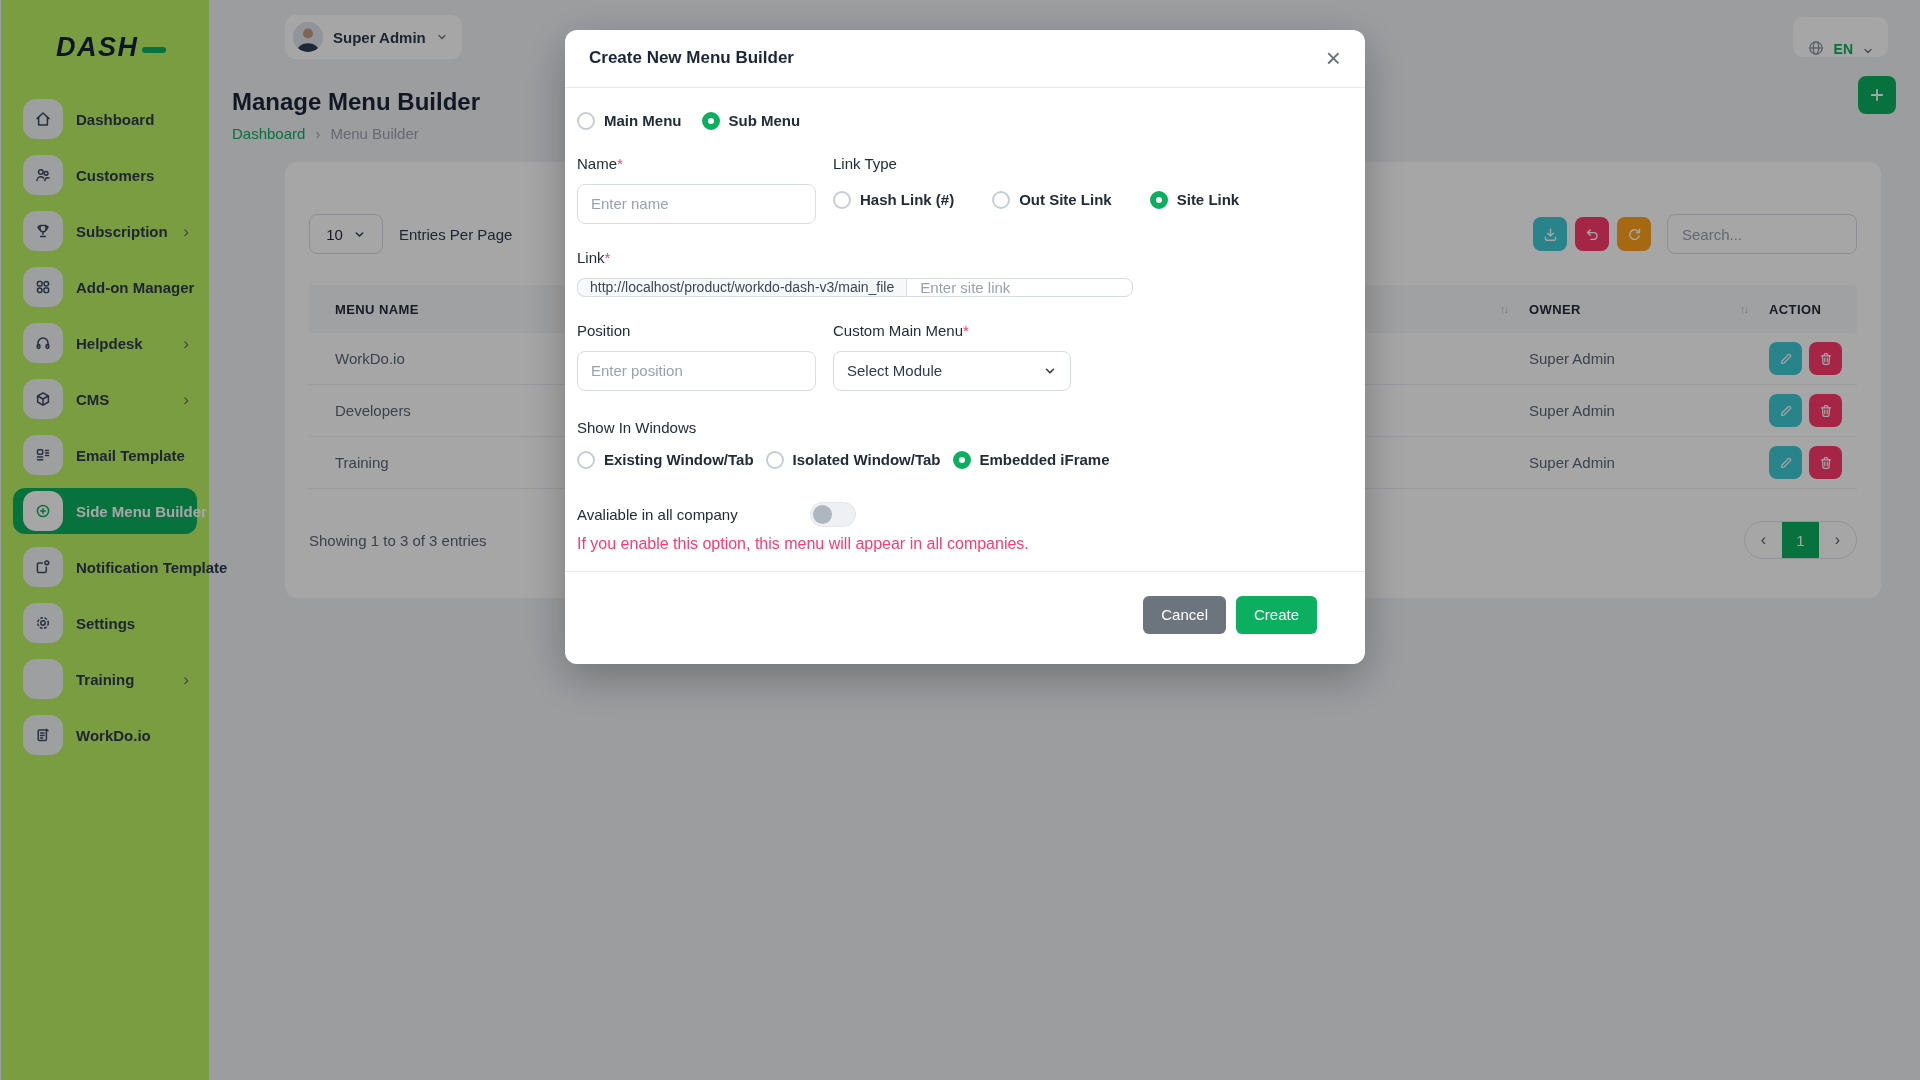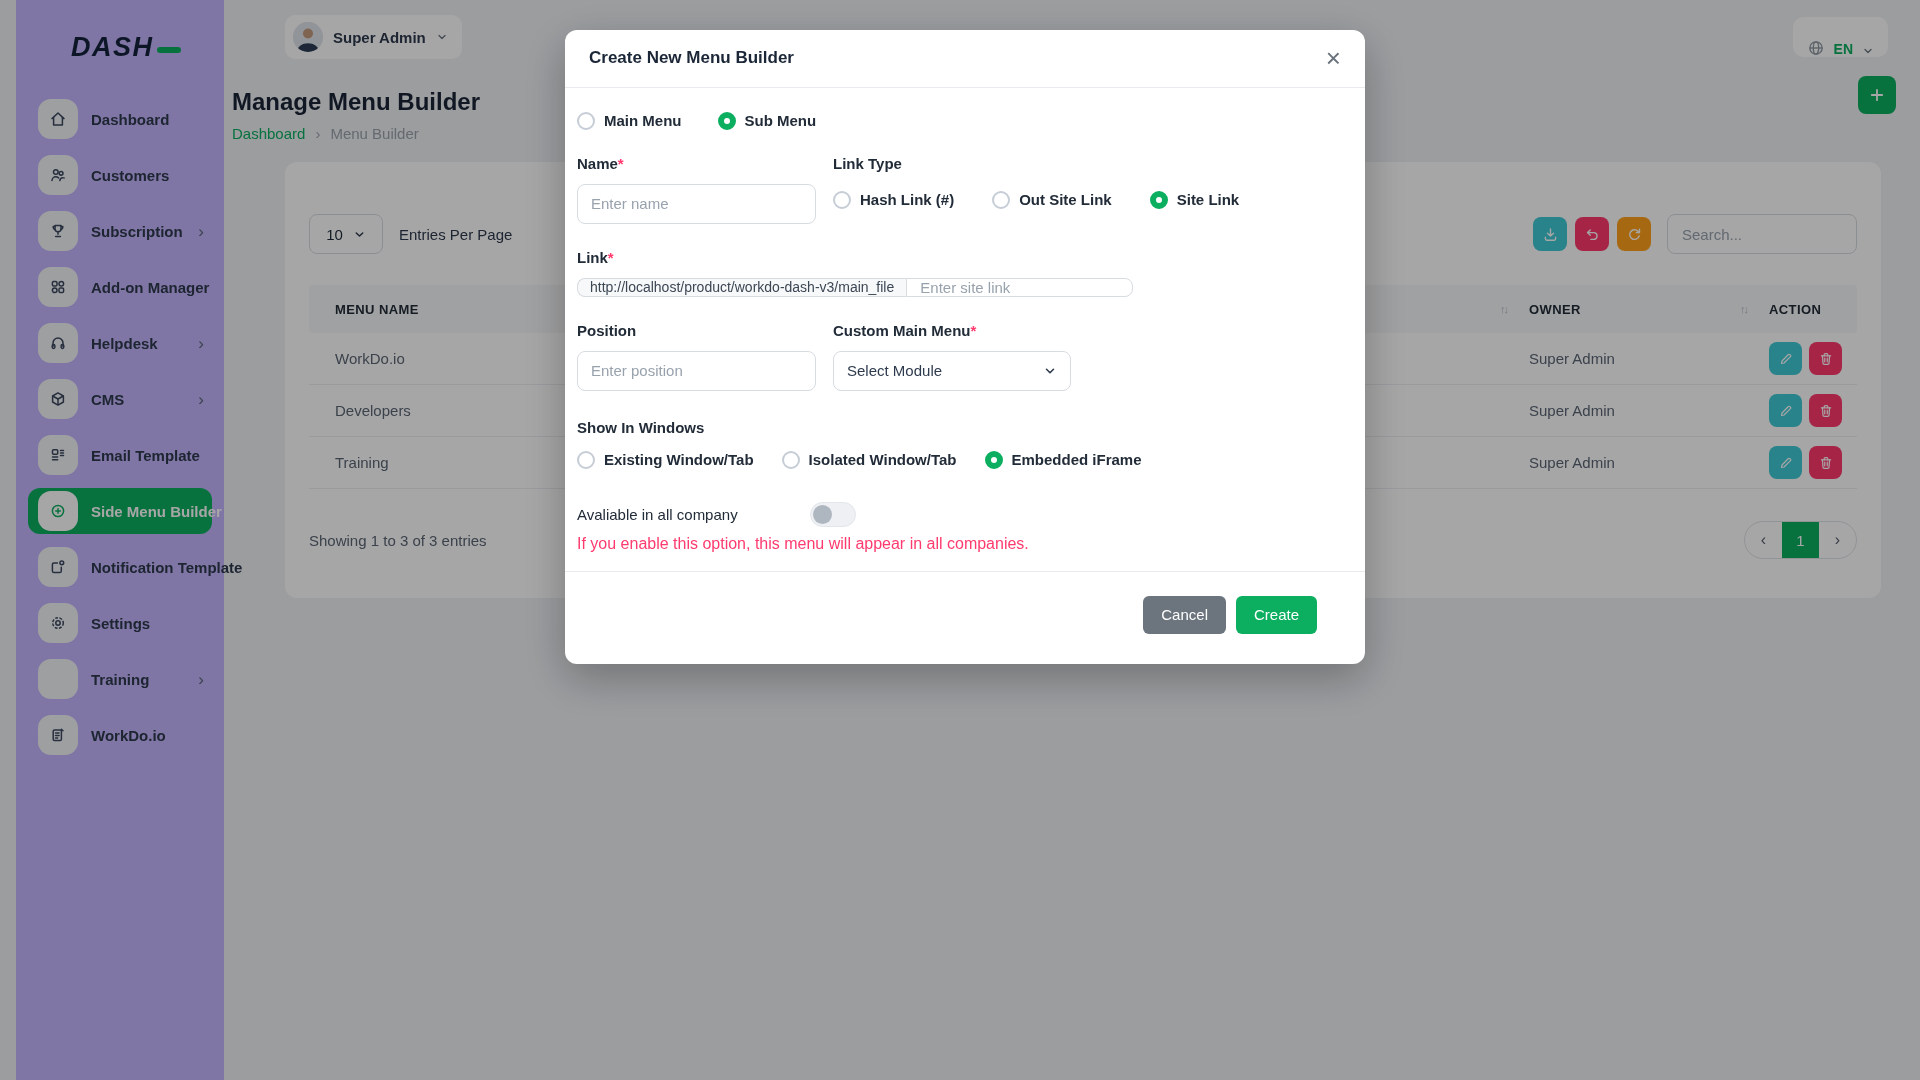--- a/index.html
+++ b/index.html
@@ -5,21 +5,21 @@
   :root{
     --primary:#0CAF60; --info:#3EC9D6; --warning:#FFA21D; --danger:#FF3A6E; --secondary:#6C757D;
   }
   *{box-sizing:border-box}
   html,body{margin:0;padding:0}
   body{width:1920px;height:1080px;overflow:hidden;position:relative;background:#eff1f5;
        font-family:"Liberation Sans",sans-serif;color:#2e3a4d;}
   svg{display:block}
 
   
-  .sidebar{position:fixed;left:16px;top:0;bottom:0;width:208px;background:#c4b5fd;z-index:10}
+  .sidebar{position:fixed;left:1px;top:0;bottom:0;width:208px;background:#bef264;z-index:10}
   .logo-row{display:flex;align-items:center;padding:22px 0 0 55px;height:72px}
   .logo-text{font-size:27px;font-weight:800;color:#15233c;letter-spacing:1.5px;font-style:italic}
   .logo-bar{width:24px;height:6px;background:var(--primary);border-radius:3px;margin-left:3px;margin-top:6px}
   .nav{padding-top:24px}
   .side-item{display:flex;align-items:center;height:46px;margin:0 12px 10px 12px;padding-left:10px;
              border-radius:12px;cursor:pointer}
   .icon-box{width:40px;height:40px;border-radius:13px;background:#f3f5f8;display:flex;align-items:center;
             justify-content:center;color:#3c4960;flex:none}
   .side-label{margin-left:13px;font-size:15px;font-weight:600;color:#2e3a4d;flex:1;white-space:nowrap}
   .side-chevron{color:#5b6675;font-size:17px;margin-right:8px;line-height:1}
@@ -89,38 +89,38 @@
   .overlay{position:fixed;inset:0;background:rgba(0,0,0,.35);z-index:40}
   .modal{position:fixed;left:565px;top:30px;width:800px;background:#fff;border-radius:12px;z-index:50;
          box-shadow:0 14px 44px rgba(0,0,0,.28)}
   .m-head{display:flex;align-items:center;justify-content:space-between;padding:18px 24px;border-bottom:1px solid #e8eaee}
   .m-title{font-size:17px;font-weight:700;color:#1b2637}
   .m-close{font-size:26px;color:#69727c;background:none;border:none;cursor:pointer;line-height:.8;padding:0}
   .m-body{padding:24px 24px 0 12px}
   .radio-opt{display:inline-flex;align-items:center;gap:9px;font-size:15px;font-weight:600;color:#222c38;cursor:pointer}
   .radio{width:18px;height:18px;border-radius:50%;border:2px solid #c6cdd6;background:#fff;flex:none}
   .radio.checked{border:6px solid var(--primary)}
-  .menu-type-row{display:flex;gap:36px}
+  .menu-type-row{display:flex;gap:20px}
   .form-row{display:flex;margin-top:25px}
   .col-left{width:239px;flex:none}
   .col-right{margin-left:17px}
-  .f-label{font-size:15px;font-weight:700;color:#222c38;margin-bottom:12px;display:block}
+  .f-label{font-size:15px;font-weight:400;color:#222c38;margin-bottom:12px;display:block}
   .req{color:var(--danger)}
   .text-input{height:40px;width:100%;border:1px solid #d7dce1;border-radius:8px;padding:0 13px;font-size:15px;
               color:#2e3a4d;outline:none;font-family:inherit;background:#fff}
   .lt-radios{display:flex;gap:38px;margin-top:19px}
   .input-group{display:flex;width:493px}
   .prefix{background:#f7f8fa;border:1px solid #d7dce1;border-right:none;border-radius:8px 0 0 8px;
           display:flex;align-items:center;padding:0 12px;font-size:14px;color:#3c4754;white-space:nowrap}
   .link-input{flex:1;border:1px solid #d7dce1;border-radius:0 8px 8px 0;padding:0 13px;font-size:15px;
               outline:none;font-family:inherit;color:#2e3a4d}
   .select{width:238px;height:40px;border:1px solid #d7dce1;border-radius:8px;display:flex;align-items:center;
           justify-content:space-between;padding:0 13px;font-size:15px;color:#2e3a4d;background:#fff;cursor:pointer}
   .siw{margin-top:28px}
-  .siw-radios{display:flex;gap:28px;margin-top:15px}
+  .siw-radios{display:flex;gap:12px;margin-top:15px}
   .company-row{margin-top:33px;display:flex;align-items:center}
   .company-label{font-size:15px;font-weight:500;color:#222c38}
   .toggle{margin-left:72px;width:46px;height:25px;border-radius:13px;background:#eef0f3;border:1px solid #e2e6ea;
           position:relative;cursor:pointer}
   .knob{position:absolute;left:2px;top:2px;width:19px;height:19px;border-radius:50%;background:#aeb6c0}
   .helper{margin-top:8px;font-size:16px;color:var(--danger)}
   .m-foot{margin-top:18px;border-top:1px solid #e8eaee;padding:24px 48px 30px;display:flex;
           justify-content:flex-end;gap:10px}
   .btn{height:38px;padding:0 18px;border-radius:6px;border:none;font-size:15px;color:#fff;cursor:pointer;font-family:inherit}
   .btn.cancel{background:var(--secondary)}

